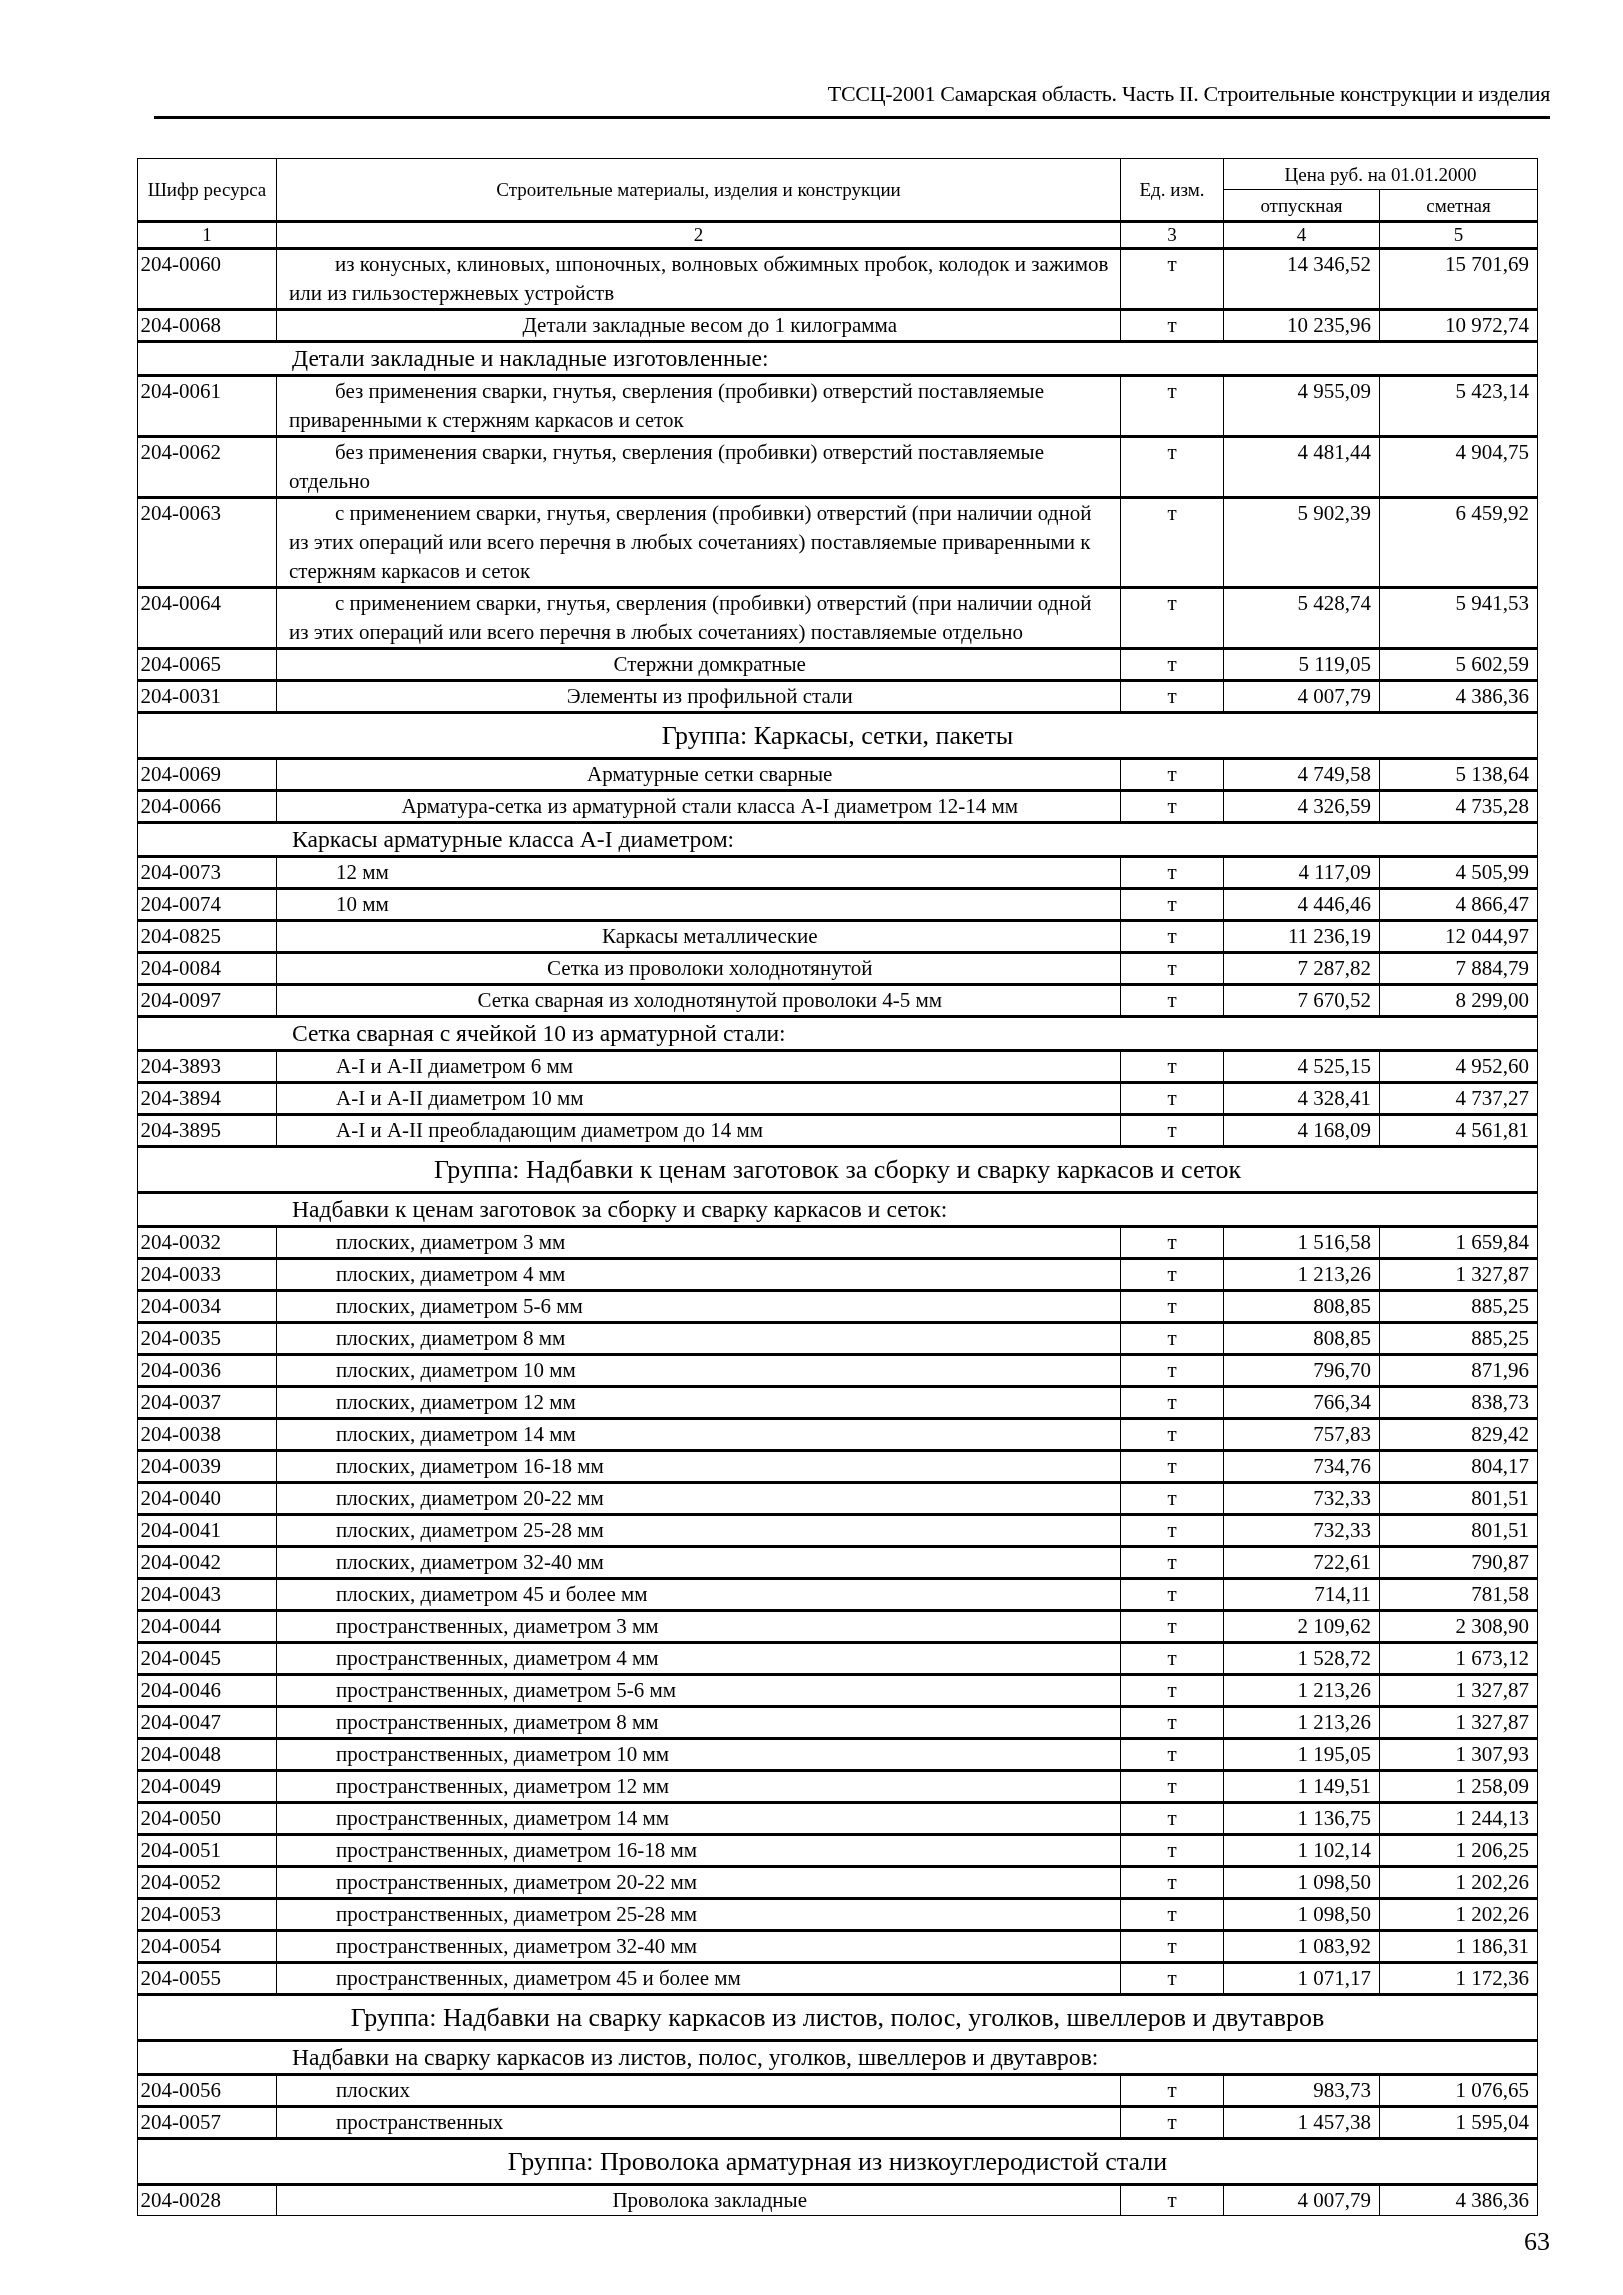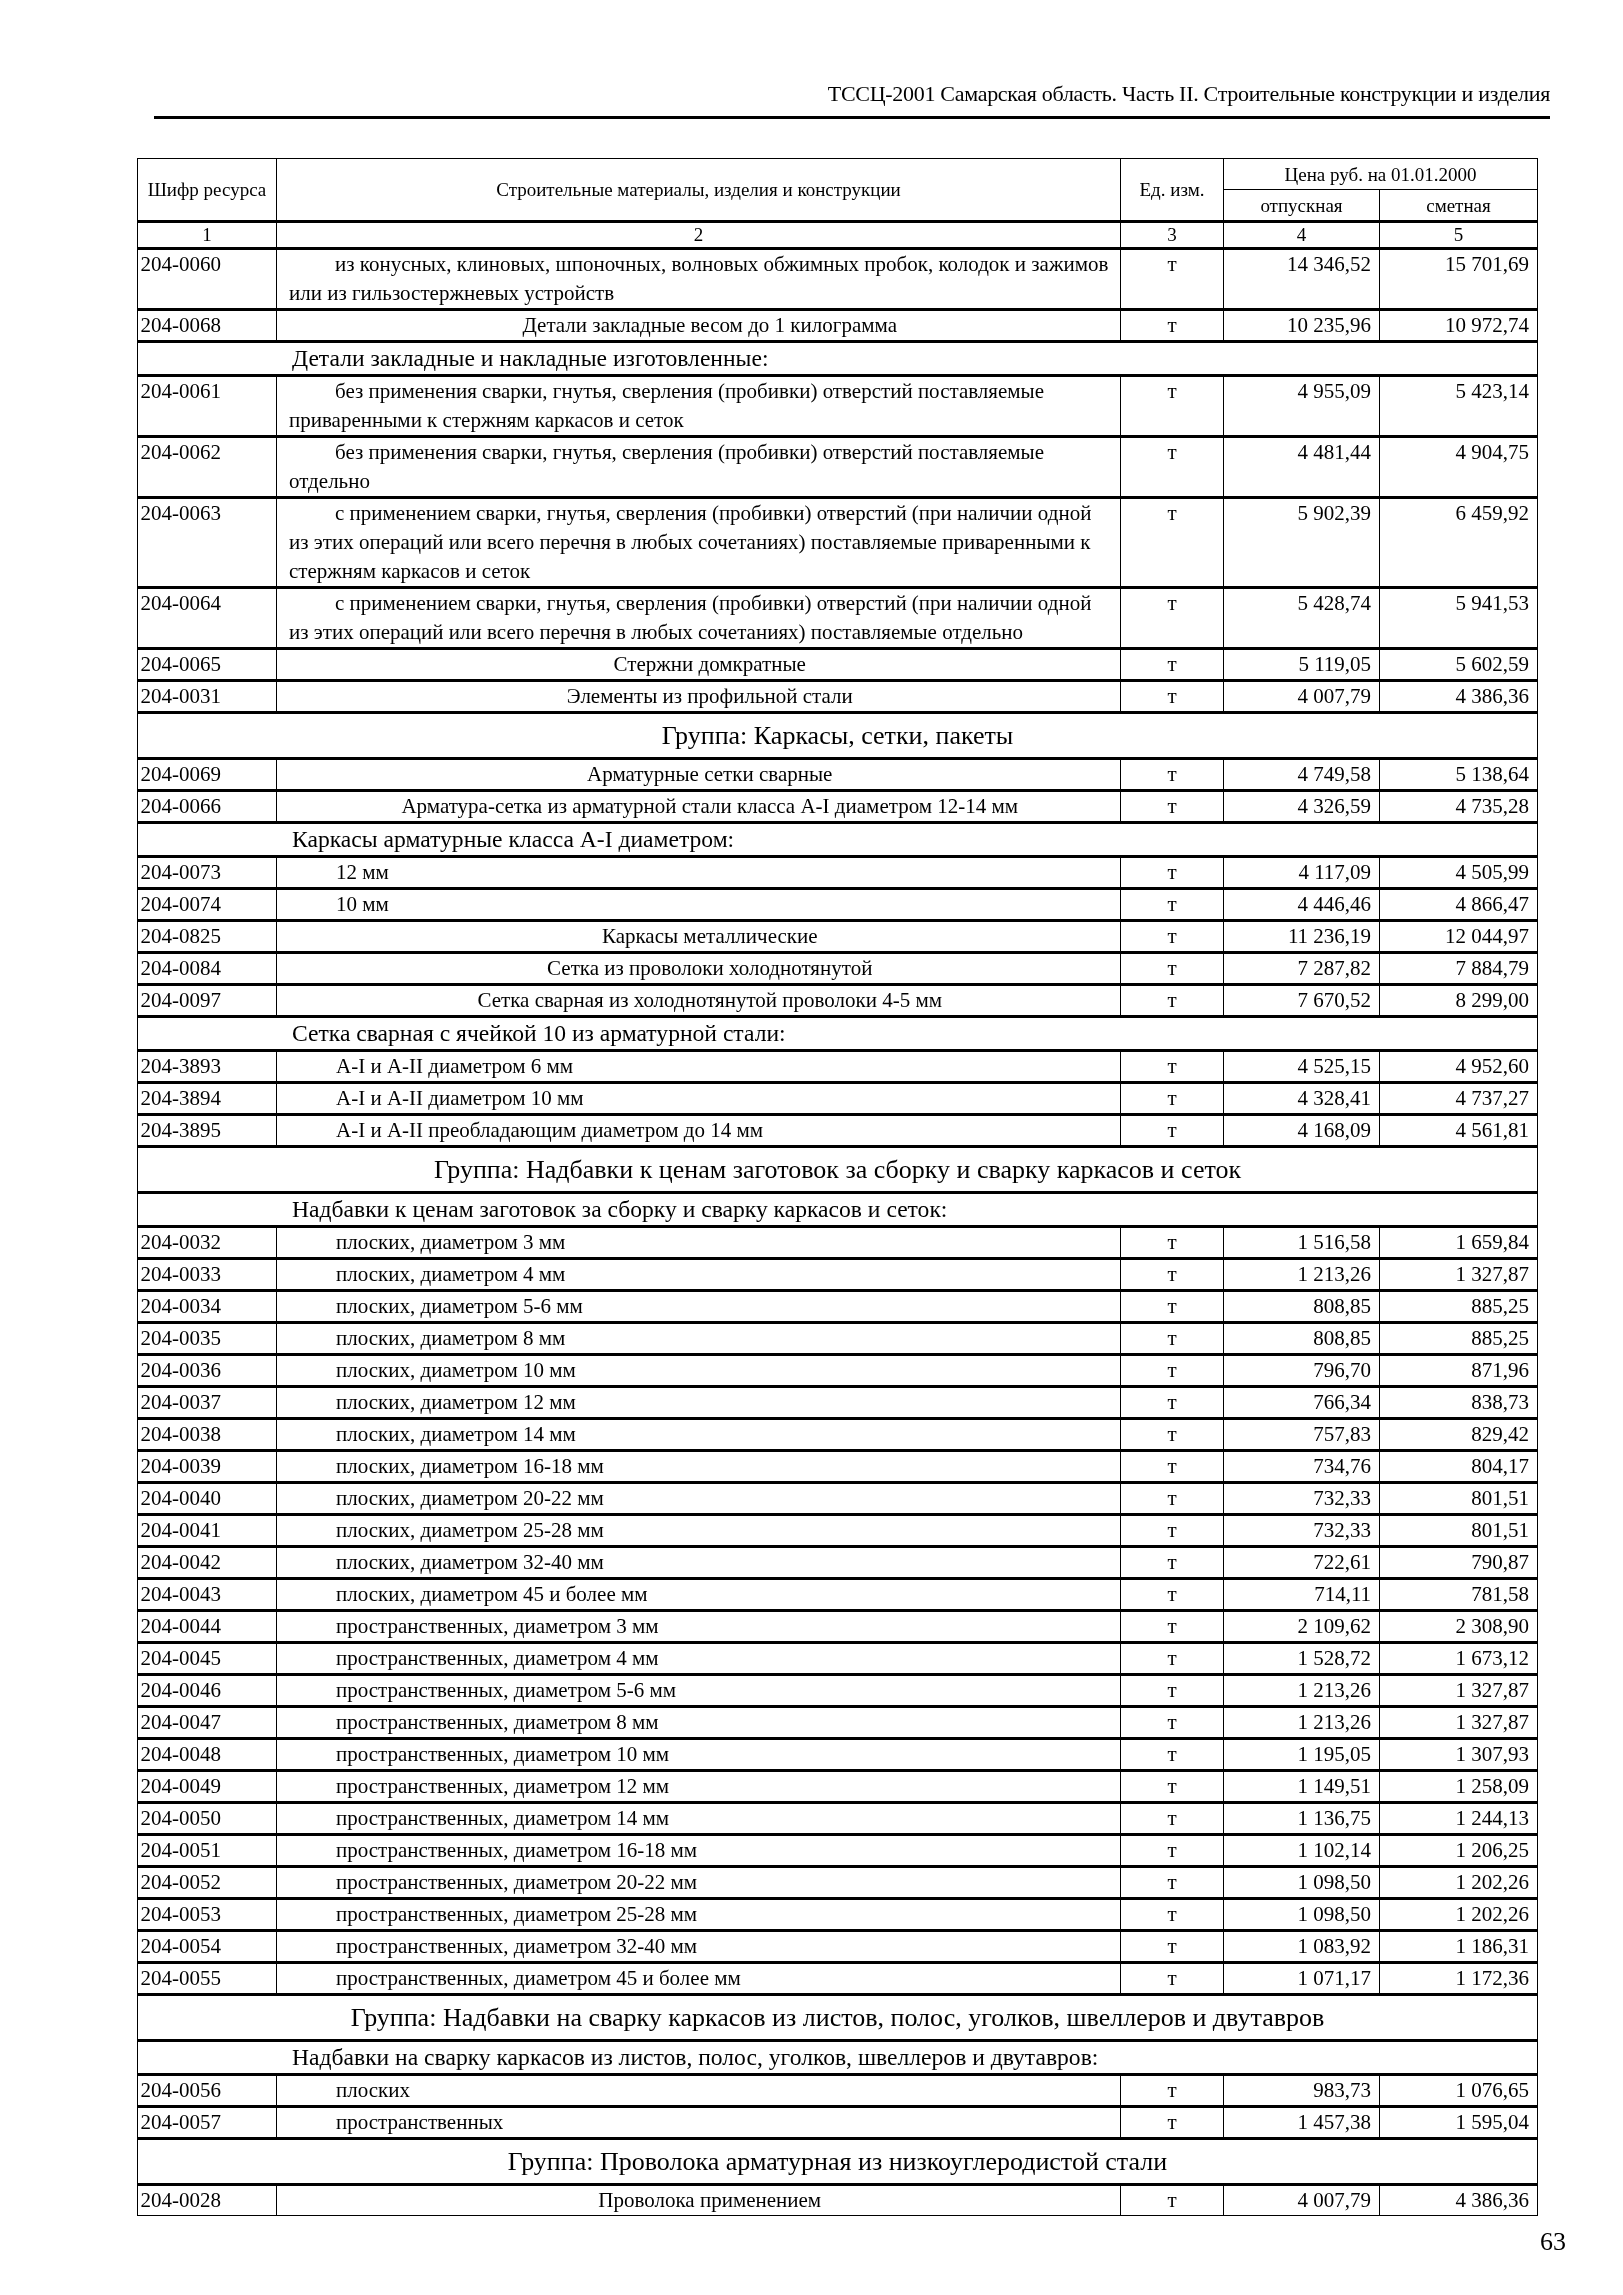--- a/index.html
+++ b/index.html
@@ -15,21 +15,21 @@
   td.code { padding-left:2.6px; padding-right:2.6px;font-family:Liberation Serif, serif; }
   td.unit { text-align:center; }
   td.num { text-align:right; padding-right:7.9px; }
   td.desc { padding-left:12px;font-family:Liberation Serif, serif; }
   .desc-text.indent-first { text-indent:46px; display:block; }
   .desc-text.indent-l1 { padding-left:17px; display:block;text-align:center; }
   .desc-text.indent-l2 { padding-left:47px; display:block; }
   td.subhead { padding-left:154px; font-size:23.6px; line-height:31px; }
   td.group { text-align:center; font-weight:normal; font-size:26px; line-height:43px; }
   tr.data td { border-top:3.3px solid #000; }
-  .page-number { position:absolute; right:57px; top:2227px; font-size:26px; }
+  .page-number { position:absolute; right:73px; top:2227px; font-size:26px; }
 </style>
 </head>
 <body>
 
 <div class="header-title">ТССЦ-2001 Самарская область. Часть II. Строительные конструкции и изделия</div>
 <div class="header-rule"></div>
 
 <table>
   <colgroup>
       <col class="c1">
@@ -477,21 +477,21 @@
         <td class="unit">т</td>
         <td class="num">1 457,38</td>
         <td class="num">1 595,04</td>
       </tr>
       <tr class="data">
         <td colspan="5" class="group">Группа: Проволока арматурная из низкоуглеродистой стали</td>
       </tr>
       <tr class="data">
         <td class="code">204-0028</td>
         <td class="desc">
-          <span class="desc-text indent-l1">Проволока применением</span>
+          <span class="desc-text indent-l1">Проволока закладные</span>
         </td>
         <td class="unit">т</td>
         <td class="num">4 007,79</td>
         <td class="num">4 386,36</td>
       </tr>
     </tbody>
 </table>
 
 <div class="page-number">63</div>
 

